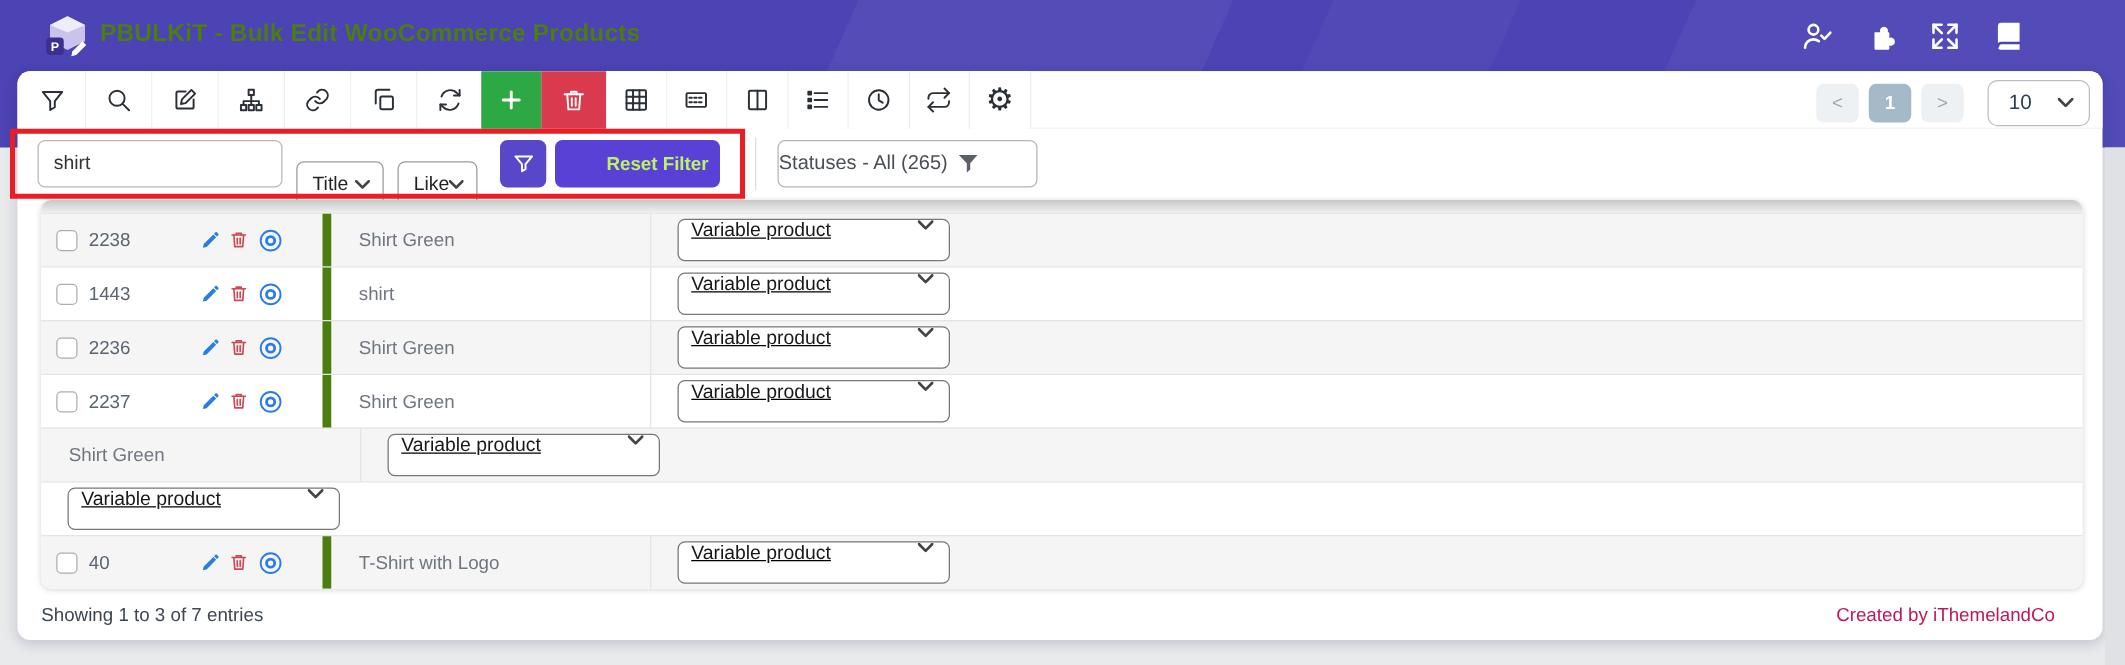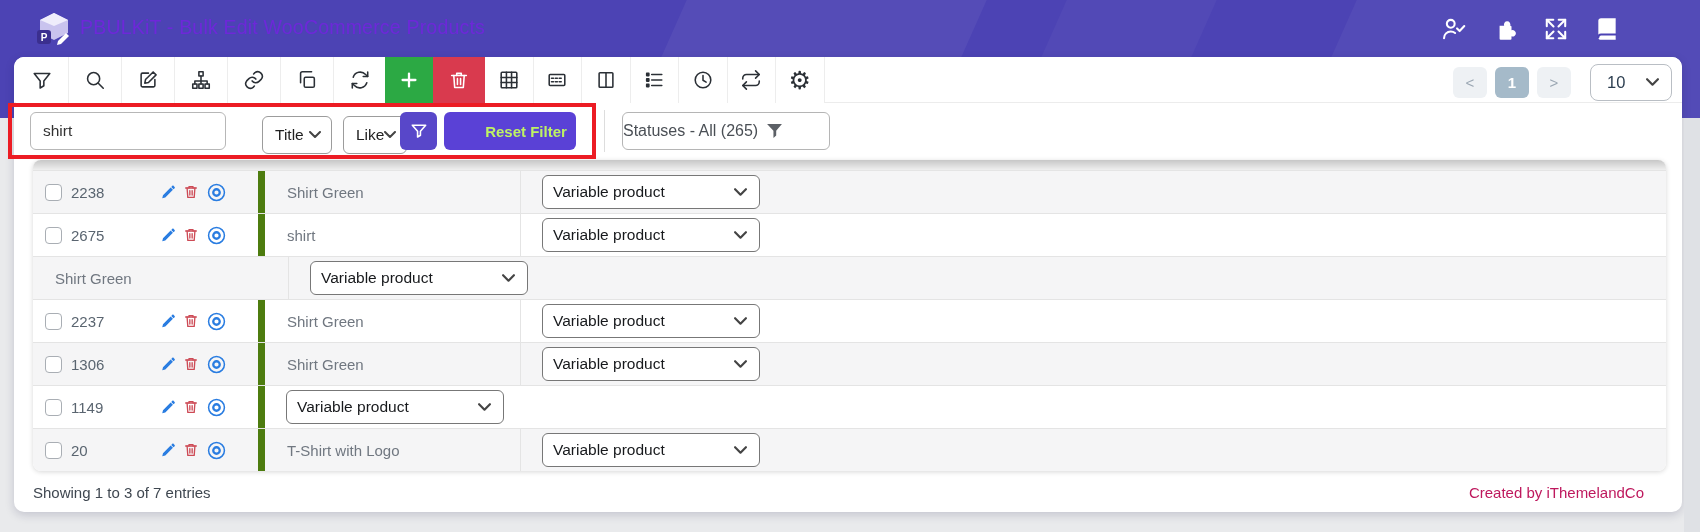--- a/index.html
+++ b/index.html
@@ -11,21 +11,21 @@
     overflow:hidden;
   }
   
   .purple-band { position:absolute; left:0; top:0; width:1700px; height:118px; background:#4c43b4; overflow:hidden; }
   .deco { position:absolute; background:rgba(255,255,255,.05); }
   .deco1 { left:660px; top:-20px; width:300px; height:160px; transform:skewX(-24deg); }
   .deco2 { left:1040px; top:-20px; width:150px; height:160px; transform:skewX(-24deg); background:rgba(255,255,255,.035); }
   .deco3 { left:1330px; top:-20px; width:420px; height:160px; transform:skewX(-24deg); background:rgba(255,255,255,.045); }
 
   .hdr-logo { position:absolute; left:34px; top:9px; width:40px; height:38px; }
-  .hdr-title { position:absolute; left:80px; top:16px; color:#6d28d9; font-size:19.5px; font-weight:400; letter-spacing:.2px; }
+  .hdr-title { position:absolute; left:80px; top:16px; color:#4d7c0f; font-size:19.5px; font-weight:700; letter-spacing:.2px; }
   .hdr-icons { position:absolute; left:1440px; top:15px; display:flex; gap:24px; }
   .hdr-icons .hic { width:27px; height:27px; display:flex; align-items:center; justify-content:center; cursor:pointer; }
   .hdr-icons svg { stroke:#fff; fill:none; stroke-width:1.9; stroke-linecap:round; stroke-linejoin:round; }
 
   
   .card { position:absolute; left:14px; top:57px; width:1668px; height:455px; background:#fff; border-radius:10px; box-shadow:0 3px 10px rgba(30,30,70,.18); }
 
   
   .toolbar { position:absolute; left:0; top:0; width:1668px; height:46px; border-bottom:1px solid #ececec; border-radius:10px 10px 0 0; background:#fff; }
   .tcell { position:absolute; top:0; height:46px; display:flex; align-items:center; justify-content:center; border-right:1px solid #ededed; background:#fff; cursor:pointer; }
@@ -37,21 +37,21 @@
 
   .pg-btn { position:absolute; top:10px; width:34px; height:31px; border-radius:6px; display:flex; align-items:center; justify-content:center; font-size:15px; cursor:pointer; }
   .pg-prev,.pg-next { background:#eef1f4; color:#9aa6b2; }
   .pg-cur { background:#a5bac9; color:#fff; font-weight:700; }
   .pg-size { position:absolute; left:1576px; top:7px; width:82px; height:37px; border:1px solid #b9bec4; border-radius:8px; background:#fff; display:flex; align-items:center; cursor:pointer; }
   .pg-size .val { margin-left:16px; font-size:16.5px; color:#2c3e50; }
   .pg-size svg { position:absolute; right:12px; }
 
   
   .f-input { position:absolute; left:16px; top:55px; width:196px; height:38px; border:1px solid #b7b7b7; border-radius:6px; padding:0 12px; font-size:15.5px; color:#333; font-family:"Liberation Sans",sans-serif; background:#fff; }
-  .f-select { position:absolute; top:59px; height:38px; border:1px solid #9c9c9c; border-radius:6px; background:#fff; display:flex; align-items:center; cursor:pointer;margin-left:25px; }
+  .f-select { position:absolute; top:72px; height:38px; border:1px solid #9c9c9c; border-radius:6px; background:#fff; display:flex; align-items:center; cursor:pointer; }
   .f-select .val { margin-left:12px; font-size:15.5px; color:#222; }
   .f-select svg { position:absolute; right:10px; }
   .f-title { left:223px; width:70px; }
   .f-like  { left:304px; width:64px; }
   .f-btn { position:absolute; left:386px; top:55px; width:37px; height:38px; background:#5847c9; border-radius:6px; display:flex; align-items:center; justify-content:center; cursor:pointer; }
   .f-btn svg { stroke:#fff; fill:none; stroke-width:1.9; stroke-linejoin:round; }
   .f-reset { position:absolute; left:430px; top:55px; width:132px; height:38px; background:#5a41d6; border-radius:6px; color:#bef264; font-size:15px; font-weight:700; display:flex; align-items:center; justify-content:center; cursor:pointer;padding-left:32px; }
   .f-div { position:absolute; left:590px; top:53px; width:1px; height:42px; background:#ddd; }
   .f-status { position:absolute; left:608px; top:55px; width:208px; height:38px; border:1px solid #b5b5b5; border-radius:6px; background:#fff; display:flex; align-items:center; justify-content:flex-start; gap:8px; cursor:pointer; }
   .f-status .val { font-size:16px; color:#4a4f55; }
@@ -64,21 +64,21 @@
   .thead-sliver { height:10px; background:linear-gradient(180deg,#c7c7c7,#efefef); }
   .trow { display:flex; height:43px; border-top:1px solid #e4e4e4; background:#fff; }
   .trow.odd { background:#f5f5f6; }
   .c1 { width:232px; display:flex; align-items:center; border-right:7px solid #4d7c0f; }
   .c2 { width:256px; display:flex; align-items:center; padding-left:22px; border-right:1px solid #e4e4e4; font-size:15px; color:#707780; }
   .c3 { flex:1; display:flex; align-items:center; }
   .cbx { width:17px; height:17px; margin-left:12px; border:1.6px solid #a9aeb4; border-radius:4px; background:#fff; cursor:pointer; flex:none; }
   .rid { margin-left:9px; width:58px; font-size:15px; color:#5a6570; }
   .ricons { display:flex; align-items:center; gap:7px; margin-left:30px; }
   .ricons .ri { display:flex; cursor:pointer; }
-  .psel { position:relative; margin-left:21px; width:218px; height:34px; border:1.4px solid #777; border-radius:6px; background:#fff; display:flex; align-items:center; cursor:pointer; }
+  .psel { position:relative; margin-left:21px; width:218px; height:34px; border:1.4px solid #777; border-radius:6px; background:#fff; display:flex; cursor:pointer;text-decoration:underline; }
   .psel .val { margin-left:10px; font-size:15.5px; color:#17191c; }
   .psel svg { position:absolute; right:12px; }
 
   
   .f-showing { position:absolute; left:19px; top:427px; font-size:15px; color:#3f4750; }
   .f-credit  { position:absolute; right:38px; top:427px; font-size:15px; color:#be185d; }
 
   
   .scroll-strip { position:absolute; left:1684px; top:118px; width:16px; height:414px; background:#dfe1e5; }
 </style>
@@ -337,21 +337,21 @@
             <svg width="13" height="9">
               <use href="#sym-chev"></use>
             </svg>
           </div>
         </div>
     </div>
 
     <div class="trow">
       <div class="c1">
           <span class="cbx"></span>
-          <span class="rid">2675</span>
+          <span class="rid">1443</span>
         <span class="ricons">
             <span class="ri">
               <svg width="17" height="17" color="#2a7de1">
                 <use href="#sym-pencil"></use>
               </svg>
             </span>
             <span class="ri">
               <svg width="16" height="16" color="#cd4a55">
                 <use href="#sym-trash-sm"></use>
               </svg>
@@ -368,20 +368,41 @@
           <div class="psel">
             <span class="val">Variable product</span>
             <svg width="13" height="9">
               <use href="#sym-chev"></use>
             </svg>
           </div>
         </div>
     </div>
 
     <div class="trow odd">
+      <div class="c1">
+          <span class="cbx"></span>
+          <span class="rid">2236</span>
+        <span class="ricons">
+            <span class="ri">
+              <svg width="17" height="17" color="#2a7de1">
+                <use href="#sym-pencil"></use>
+              </svg>
+            </span>
+            <span class="ri">
+              <svg width="16" height="16" color="#cd4a55">
+                <use href="#sym-trash-sm"></use>
+              </svg>
+            </span>
+            <span class="ri">
+              <svg width="21" height="21" color="#2a7de1">
+                <use href="#sym-eye"></use>
+              </svg>
+            </span>
+          </span>
+        </div>
       <div class="c2">Shirt Green</div>
       <div class="c3">
           <div class="psel">
             <span class="val">Variable product</span>
             <svg width="13" height="9">
               <use href="#sym-chev"></use>
             </svg>
           </div>
         </div>
     </div>
@@ -413,88 +434,46 @@
           <div class="psel">
             <span class="val">Variable product</span>
             <svg width="13" height="9">
               <use href="#sym-chev"></use>
             </svg>
           </div>
         </div>
     </div>
 
     <div class="trow odd">
-      <div class="c1">
-          <span class="cbx"></span>
-          <span class="rid">1306</span>
-        <span class="ricons">
-            <span class="ri">
-              <svg width="17" height="17" color="#2a7de1">
-                <use href="#sym-pencil"></use>
-              </svg>
-            </span>
-            <span class="ri">
-              <svg width="16" height="16" color="#cd4a55">
-                <use href="#sym-trash-sm"></use>
-              </svg>
-            </span>
-            <span class="ri">
-              <svg width="21" height="21" color="#2a7de1">
-                <use href="#sym-eye"></use>
-              </svg>
-            </span>
-          </span>
-        </div>
       <div class="c2">Shirt Green</div>
       <div class="c3">
           <div class="psel">
             <span class="val">Variable product</span>
             <svg width="13" height="9">
               <use href="#sym-chev"></use>
             </svg>
           </div>
         </div>
     </div>
 
     <div class="trow">
-      <div class="c1">
-          <span class="cbx"></span>
-          <span class="rid">1149</span>
-        <span class="ricons">
-            <span class="ri">
-              <svg width="17" height="17" color="#2a7de1">
-                <use href="#sym-pencil"></use>
-              </svg>
-            </span>
-            <span class="ri">
-              <svg width="16" height="16" color="#cd4a55">
-                <use href="#sym-trash-sm"></use>
-              </svg>
-            </span>
-            <span class="ri">
-              <svg width="21" height="21" color="#2a7de1">
-                <use href="#sym-eye"></use>
-              </svg>
-            </span>
-          </span>
-        </div>
       <div class="c3">
           <div class="psel">
             <span class="val">Variable product</span>
             <svg width="13" height="9">
               <use href="#sym-chev"></use>
             </svg>
           </div>
         </div>
     </div>
 
     <div class="trow odd">
       <div class="c1">
           <span class="cbx"></span>
-          <span class="rid">20</span>
+          <span class="rid">40</span>
         <span class="ricons">
             <span class="ri">
               <svg width="17" height="17" color="#2a7de1">
                 <use href="#sym-pencil"></use>
               </svg>
             </span>
             <span class="ri">
               <svg width="16" height="16" color="#cd4a55">
                 <use href="#sym-trash-sm"></use>
               </svg>

